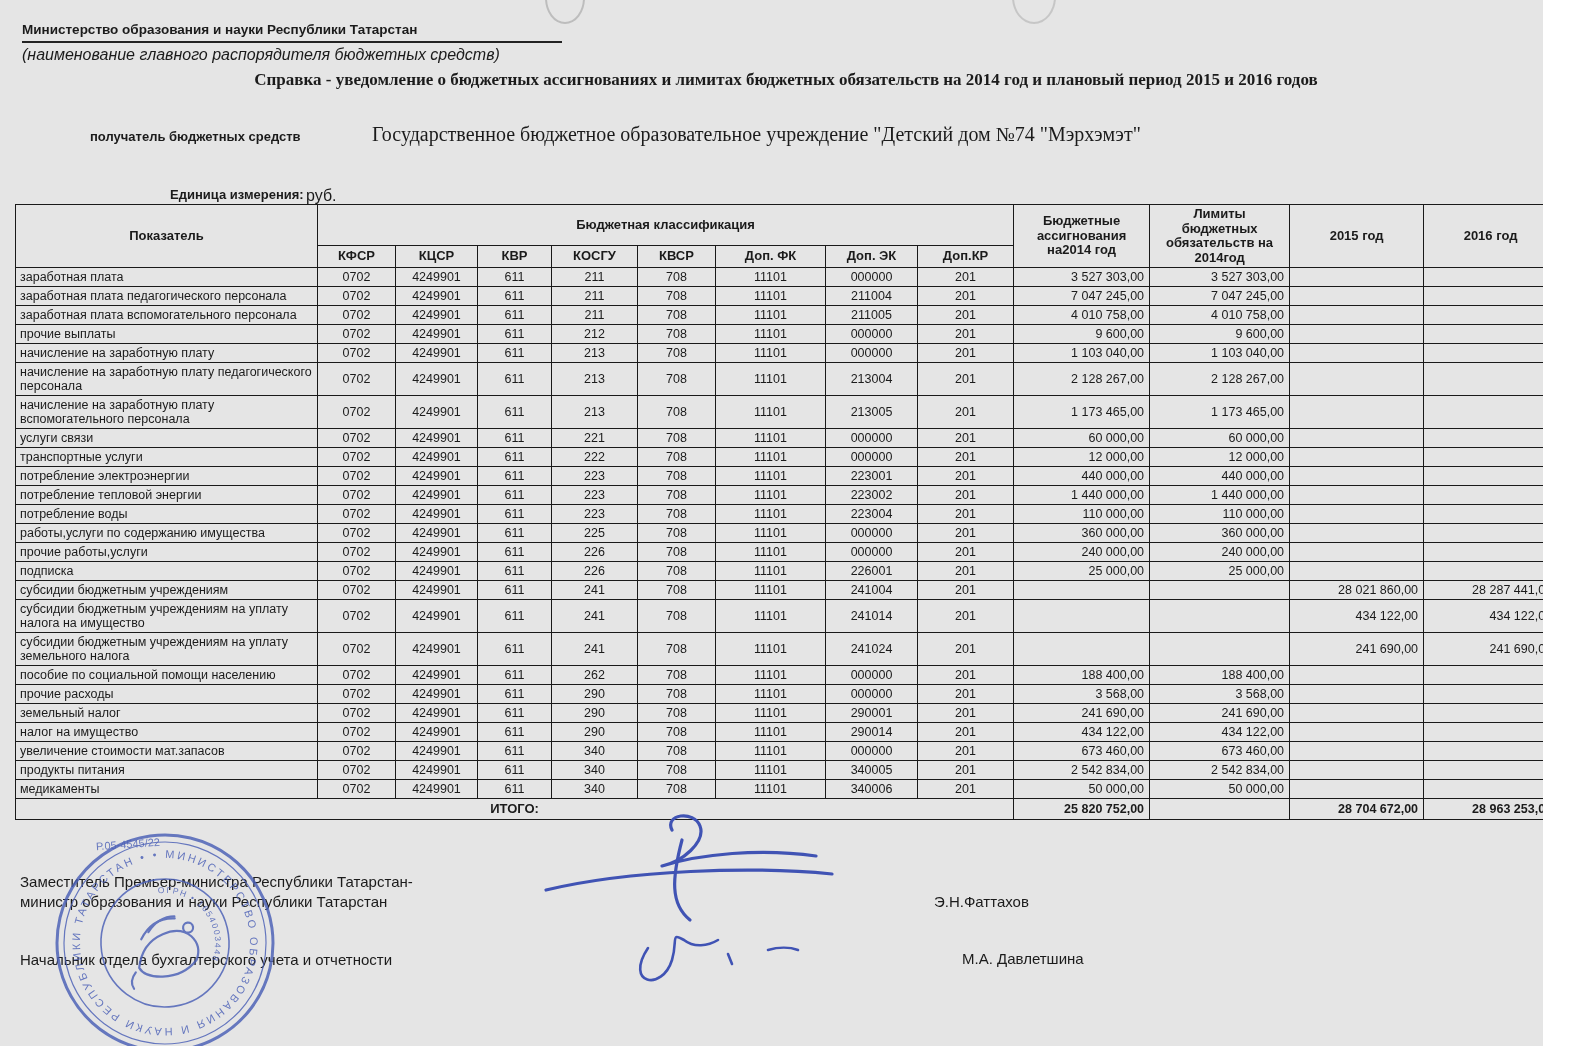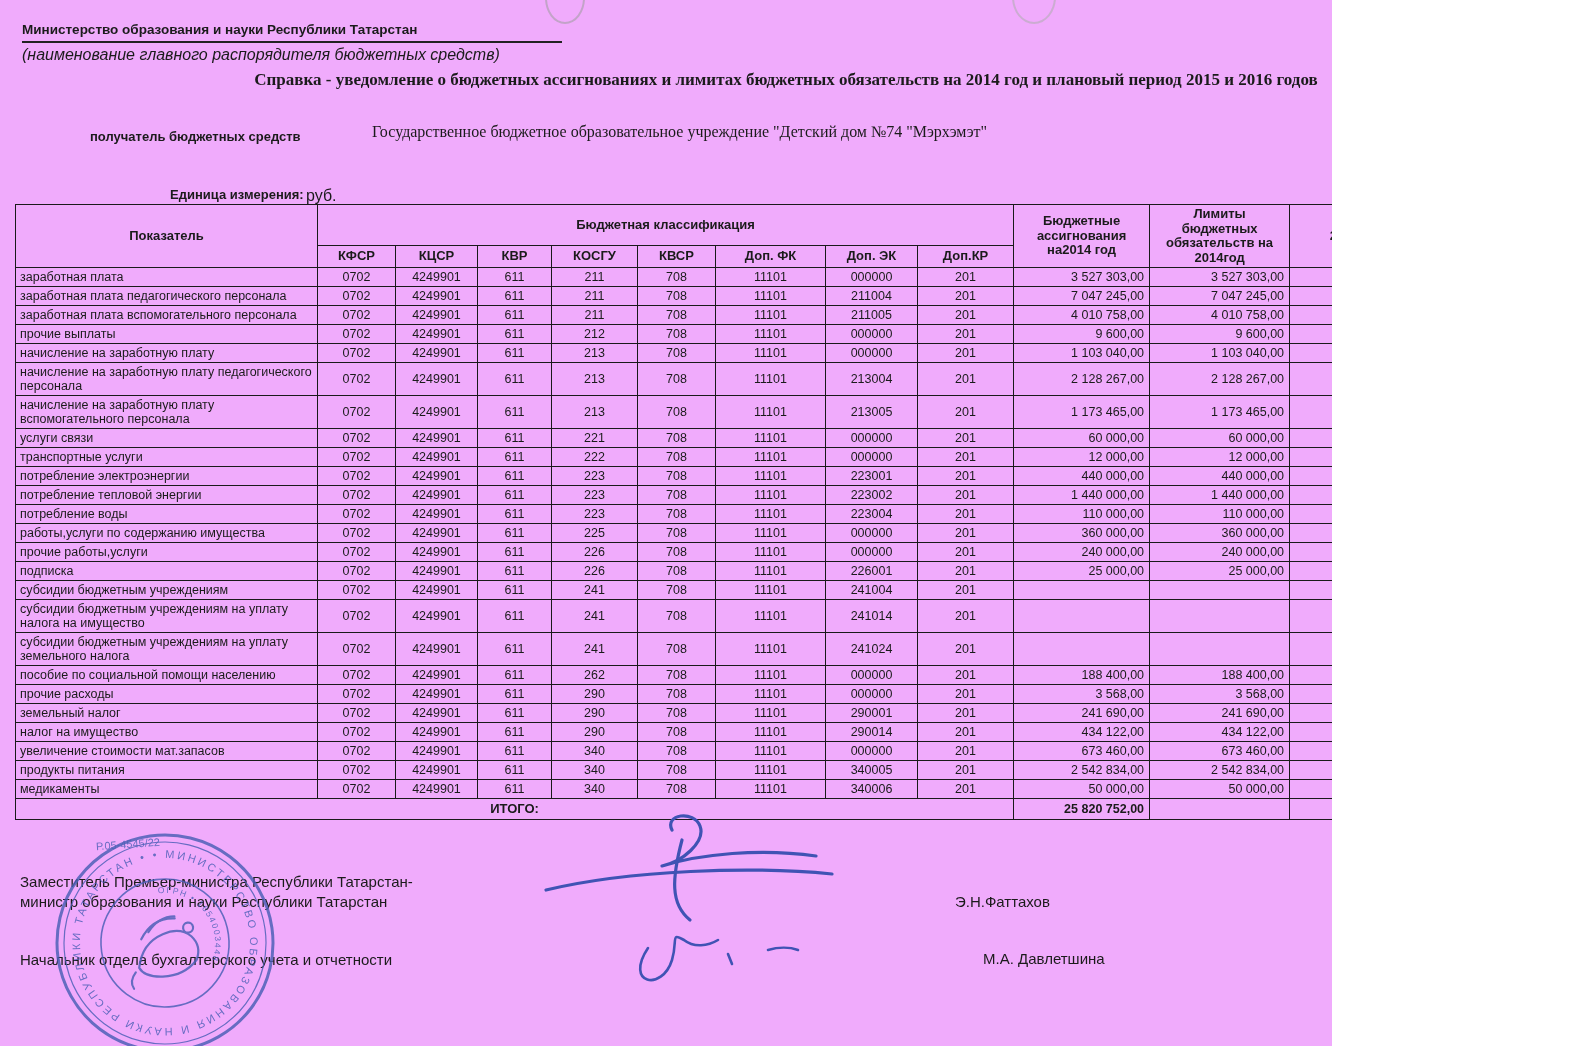--- a/index.html
+++ b/index.html
@@ -1,34 +1,34 @@
 <!DOCTYPE html>
 <html><head>
 <meta charset="utf-8">
 <style>
   * { margin:0; padding:0; box-sizing:border-box; }
   html,body { background:#ffffff; }
   .page {
-    position:relative; width:1332px; height:1046px;
-    background:#f0abfc; overflow:hidden;
+    position:relative; width:1543px; height:1046px;
+    background:#e5e5e5; overflow:hidden;
     font-family:"Liberation Sans", sans-serif; color:#1b1b1b;
   }
   
   .artifact { position:absolute; border:2px solid #9c9c9c; border-radius:50%; opacity:.55; }
   .artifact-1 { left:545px; top:-28px; width:40px; height:52px; }
   .artifact-2 { left:1012px; top:-30px; width:44px; height:54px; border-color:#adadad; }
 
   .ministry { position:absolute; left:22px; top:22px; width:540px; font-size:13.5px; font-weight:bold; border-bottom:2px solid #222; padding-bottom:4px; }
   .ministry-caption { position:absolute; left:22px; top:46px; font-size:16px; font-style:italic; }
 
   .doc-title { position:absolute; left:40px; top:70px; width:1492px; text-align:center;
     font-family:"Liberation Serif", serif; font-weight:bold; font-size:17px; }
 
   .recipient-label { position:absolute; left:90px; top:129px; font-size:13px; font-weight:bold; }
-  .recipient-value { position:absolute; left:372px; top:123px; font-family:"Liberation Serif", serif; font-size:16px; }
+  .recipient-value { position:absolute; left:372px; top:123px; font-family:"Liberation Serif", serif; font-size:20px; }
 
   .unit-label { position:absolute; left:170px; top:187px; font-size:13px; font-weight:bold; }
   .unit-value { position:absolute; left:306px; top:187px; font-size:16px; }
 
   table.budget-table {
     position:absolute; left:15px; top:204px; width:1542px;
     border-collapse:collapse; table-layout:fixed; font-size:12.5px;
   }
   .budget-table th, .budget-table td { border:1px solid #1a1a1a; padding:2px 4px; line-height:1.12; overflow:hidden; }
   .budget-table thead th { font-weight:bold; font-size:13px; text-align:center; vertical-align:middle; }
@@ -37,21 +37,21 @@
   .budget-table td.name { text-align:left; }
   .budget-table td.code { text-align:center; }
   .budget-table td.money { text-align:right; padding-right:5px; white-space:nowrap; }
   .budget-table tbody tr { height:19px;margin-top:44px; }
   .budget-table tfoot td { font-weight:bold; height:21px; }
   .budget-table td.total-label { text-align:center; font-size:13px;margin-top:36px; }
 
   .sign-title { position:absolute; left:20px; width:480px; font-size:15px; line-height:1.35; }
   .sign-title-1 { top:872px; }
   .sign-title-2 { top:950px; }
-  .sign-name { position:absolute; left:955px; font-size:15px; }
+  .sign-name { position:absolute; left:934px; font-size:15px; }
   .sign-name-1 { top:893px; }
   .sign-name-2 { top:950px;margin-left:28px; }
 
   .stamp { position:absolute; left:40px; top:818px; width:250px; height:250px; transform:rotate(-8deg); opacity:.82; }
   .signature-svg { position:absolute; left:520px; top:808px; width:340px; height:210px; }
   .stamp-reg { position:absolute; left:96px; top:838px; font-size:11px; color:#4a5fb6; transform:rotate(-4deg); opacity:.8; }
 </style>
 </head>
 <body>
 

